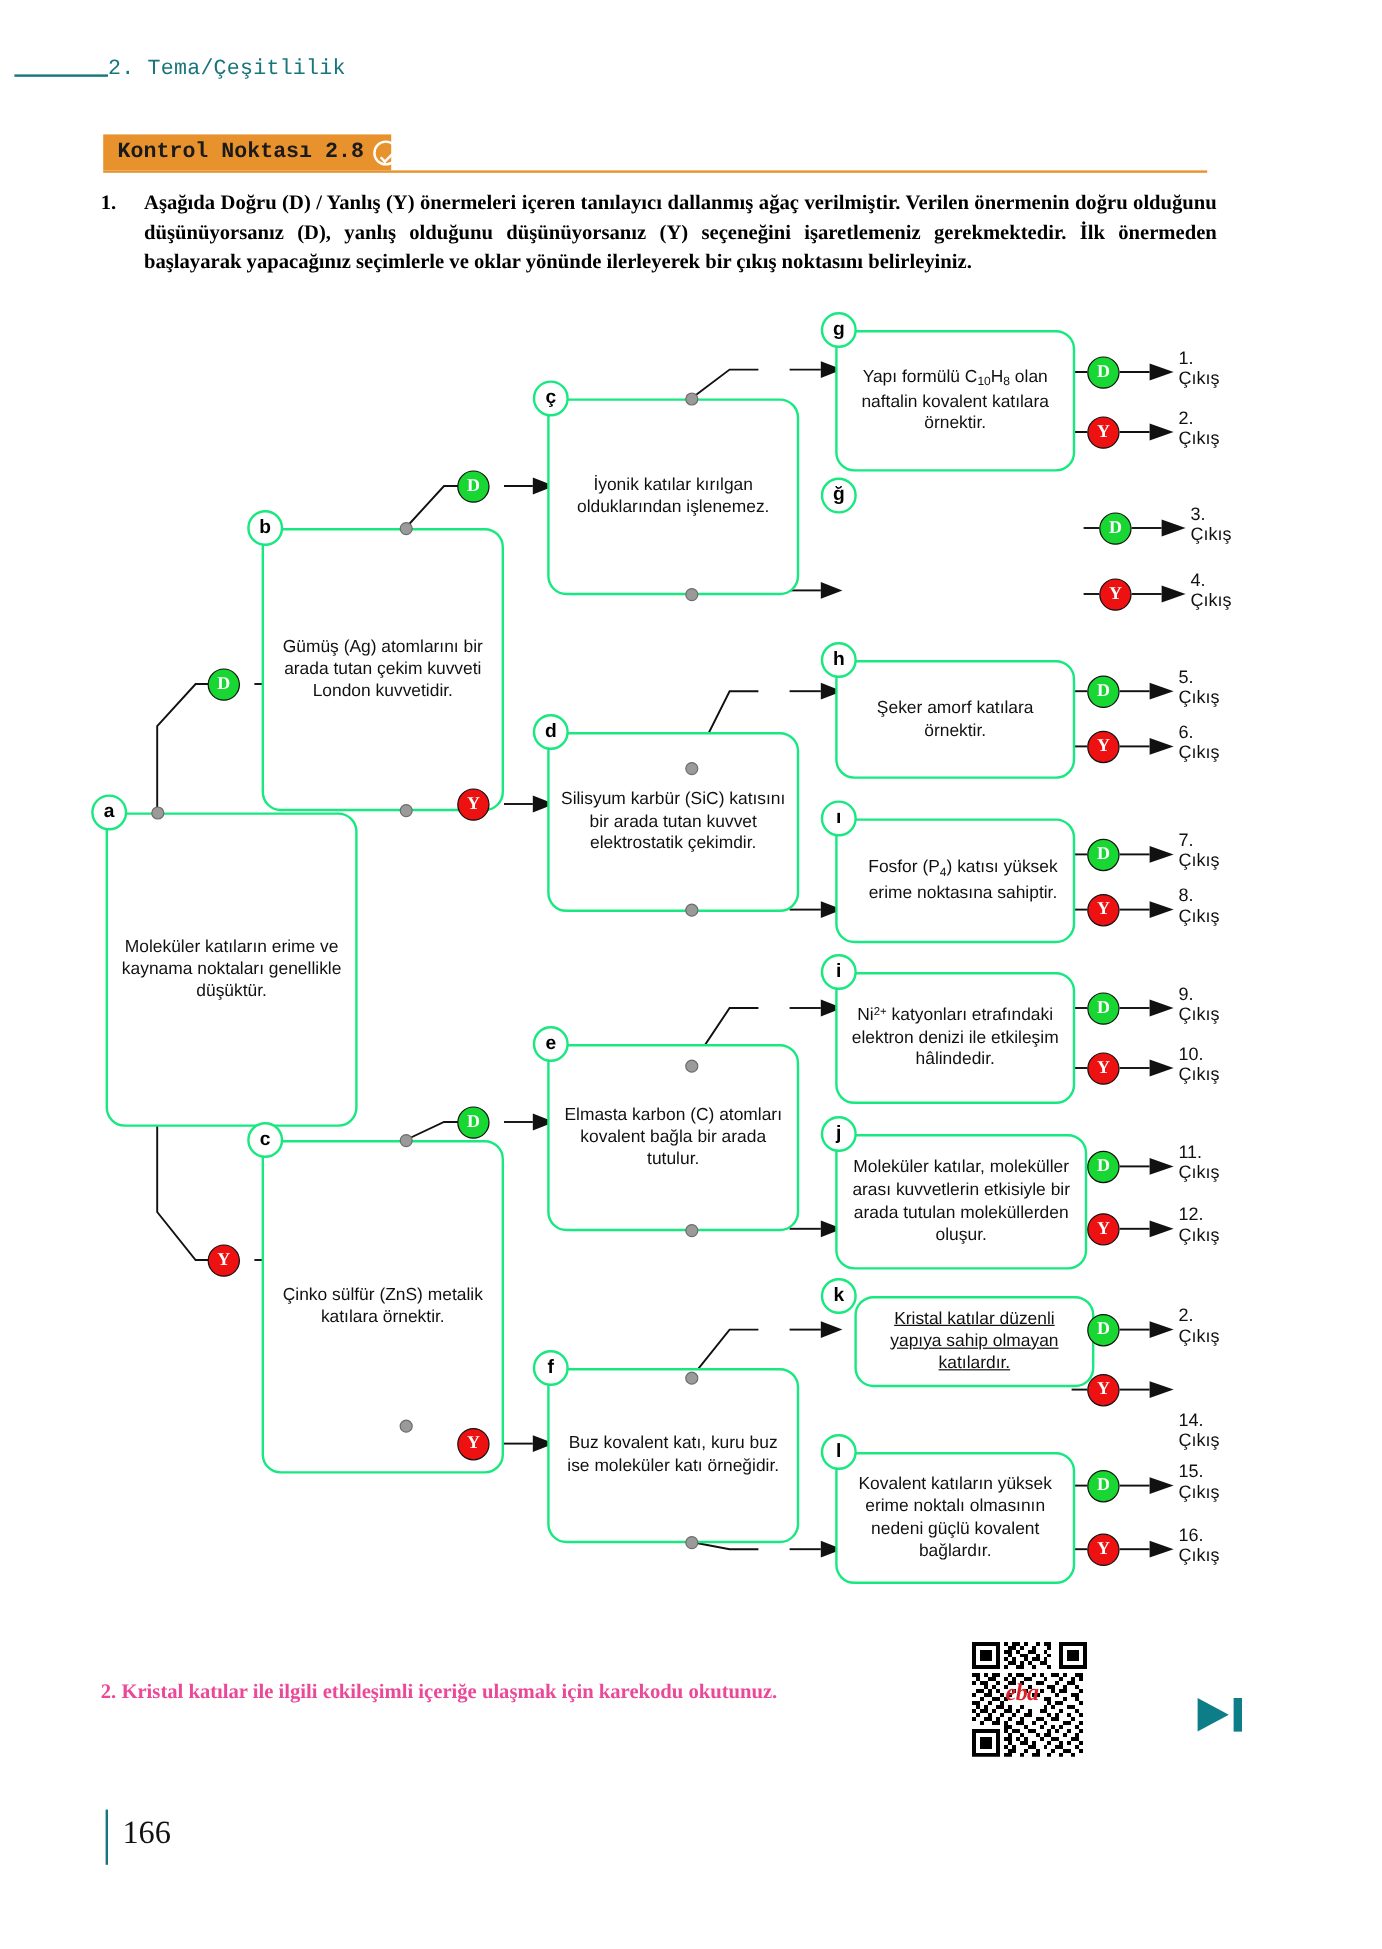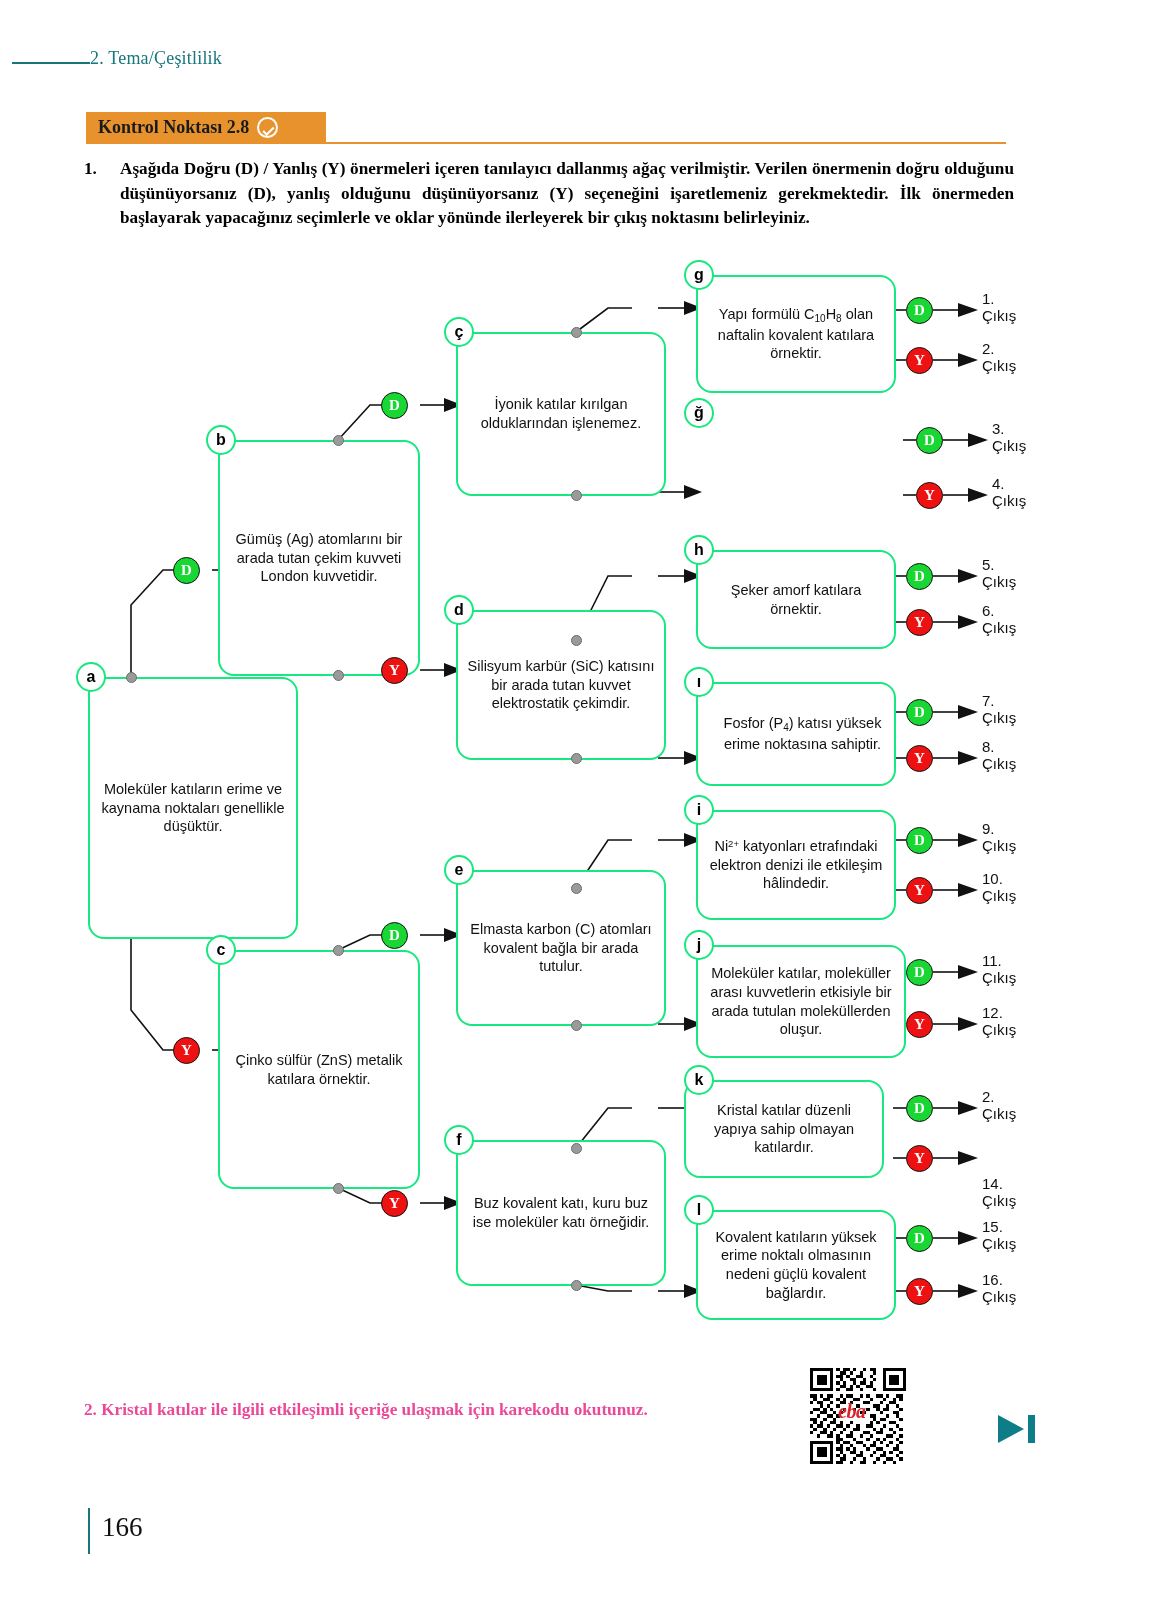--- a/index.html
+++ b/index.html
@@ -12,32 +12,32 @@
     overflow:hidden;
   }
 
   
   #header-rule {
     position:absolute; left:12px; top:62px; width:78px; height:2px;
     background:#17757c;
   }
   #breadcrumb {
     position:absolute; left:90px; top:48px;
-    font-family:Liberation Serif, serif;
+    font-family:Liberation Mono, monospace;
     font-size:18px; color:#17757c; letter-spacing:.2px;
   }
 
   
   #banner {
     position:absolute; left:86px; top:112px; width:240px; height:30px;
     background:#e8922e;
     display:flex; align-items:center; gap:8px; padding-left:12px;
   }
   #banner-label {
-    font-family:Liberation Serif, serif;
+    font-family:Liberation Mono, monospace;
     font-weight:bold; font-size:18px; color:#1a1a1a; white-space:nowrap;
   }
   #banner-check {
     width:21px; height:21px; border-radius:50%;
     border:2px solid #ffffff; position:relative; flex:none;
   }
   #banner-check::after {
     content:""; position:absolute; left:4px; top:8px;
     width:9px; height:4px; border-left:2.4px solid #fff; border-bottom:2.4px solid #fff;
     transform:rotate(-45deg);
@@ -298,21 +298,21 @@
     <span>a</span>
   </div>
 
   <div class="card" style="left:218px; top:190px; width:202px; height:236px;">
     <span class="txt">Gümüş (Ag) atomlarını bir arada tutan çekim kuvveti London kuvvetidir.</span>
   </div>
   <div class="tag" style="left:206px; top:175px;">
     <span>b</span>
   </div>
 
-  <div class="card" style="left:218px; top:700px; width:202px; height:239px;">
+  <div class="card" style="left:218px; top:700px; width:202px; height:278px;">
     <span class="txt">Çinko sülfür (ZnS) metalik katılara örnektir.</span>
   </div>
   <div class="tag" style="left:206px; top:685px;">
     <span>c</span>
   </div>
 
   <div class="dy d" style="left:173px; top:307px;">
     <span>D</span>
     </div>
   <div class="dy y" style="left:173px; top:787px;">
@@ -392,21 +392,21 @@
     <span>i</span>
     </div>
 
   <div class="card" style="left:696px; top:695px; width:210px; height:113px;">
     <span class="txt">Moleküler katılar, moleküller arası kuvvetlerin etkisiyle bir arada tutulan moleküllerden oluşur.</span>
   </div>
   <div class="tag" style="left:684px; top:680px;">
     <span>j</span>
     </div>
 
-  <div class="card" style="left:684px; top:830px; width:200px; height:98px;">
+  <div class="card" style="left:712px; top:830px; width:200px; height:76px;text-decoration:underline;">
     <span class="txt">Kristal katılar düzenli yapıya sahip olmayan katılardır.</span>
   </div>
   <div class="tag" style="left:684px; top:815px;">
     <span>k</span>
     </div>
 
   <div class="card" style="left:696px; top:960px; width:200px; height:110px;">
     <span class="txt">Kovalent katıların yüksek erime noktalı olmasının nedeni güçlü kovalent bağlardır.</span>
   </div>
   <div class="tag" style="left:684px; top:945px;">

